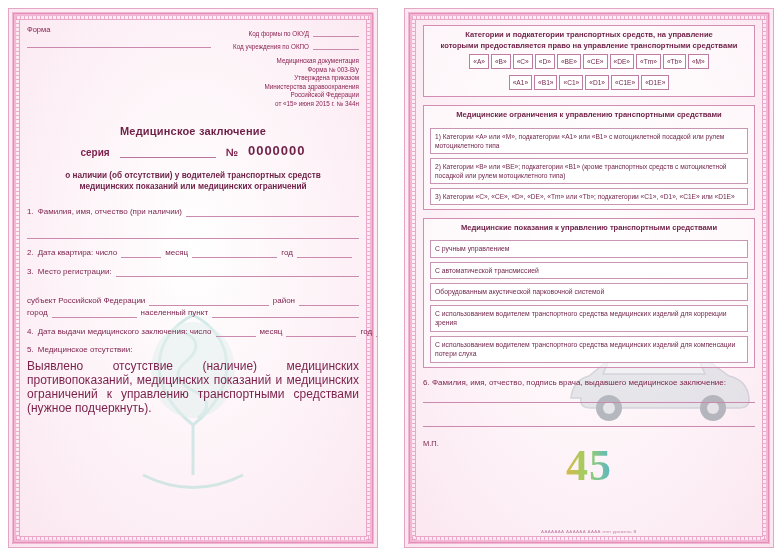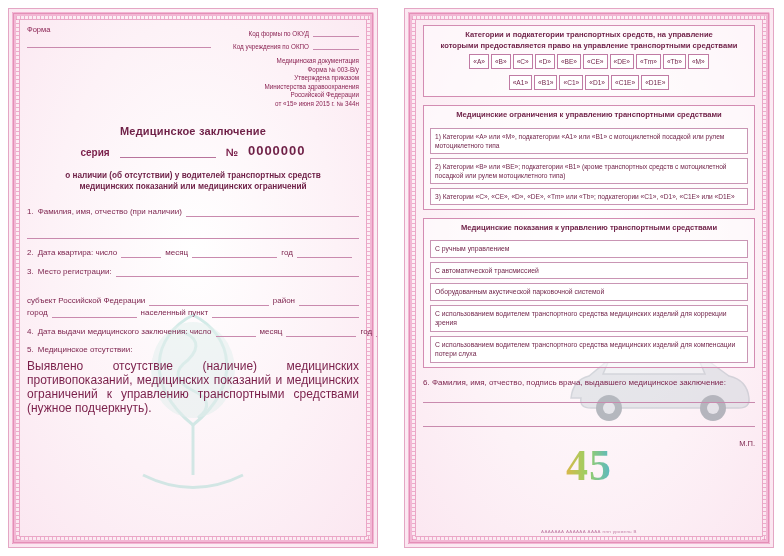--- a/index.html
+++ b/index.html
@@ -133,21 +133,21 @@
     border:1px solid #c995b4;background:#fff;
     margin:4px 6px;padding:3px 4px;font-size:6.6px;line-height:9px;color:#6e1f46;
   }
   .ind-item{
     border:1px solid #c995b4;background:#fff;
     margin:4px 6px;padding:3px 4px;font-size:6.8px;line-height:9.5px;color:#6e1f46;
   }
   .sec6{font-size:8px;margin:10px 0 16px 0;position:relative;z-index:2;}
   .sign-lines{margin-top:4px;}
   .sign-lines .fl{margin-bottom:12px;}
-  .mp{font-size:7.5px;text-align:right;margin-top:10px;}
+  .mp{font-size:7.5px;text-align:left;margin-top:10px;}
 
   .car{
     position:absolute;right:12px;bottom:120px;width:200px;height:95px;opacity:.5;
     pointer-events:none;z-index:1;
   }
   .bignum{
     position:absolute;left:50%;bottom:42px;transform:translateX(-50%);
     font-size:44px;font-weight:bold;
     font-family:"Liberation Serif", serif;
     background:linear-gradient(90deg,#d9b84a 0%,#9ccf63 45%,#57b7c9 100%);

